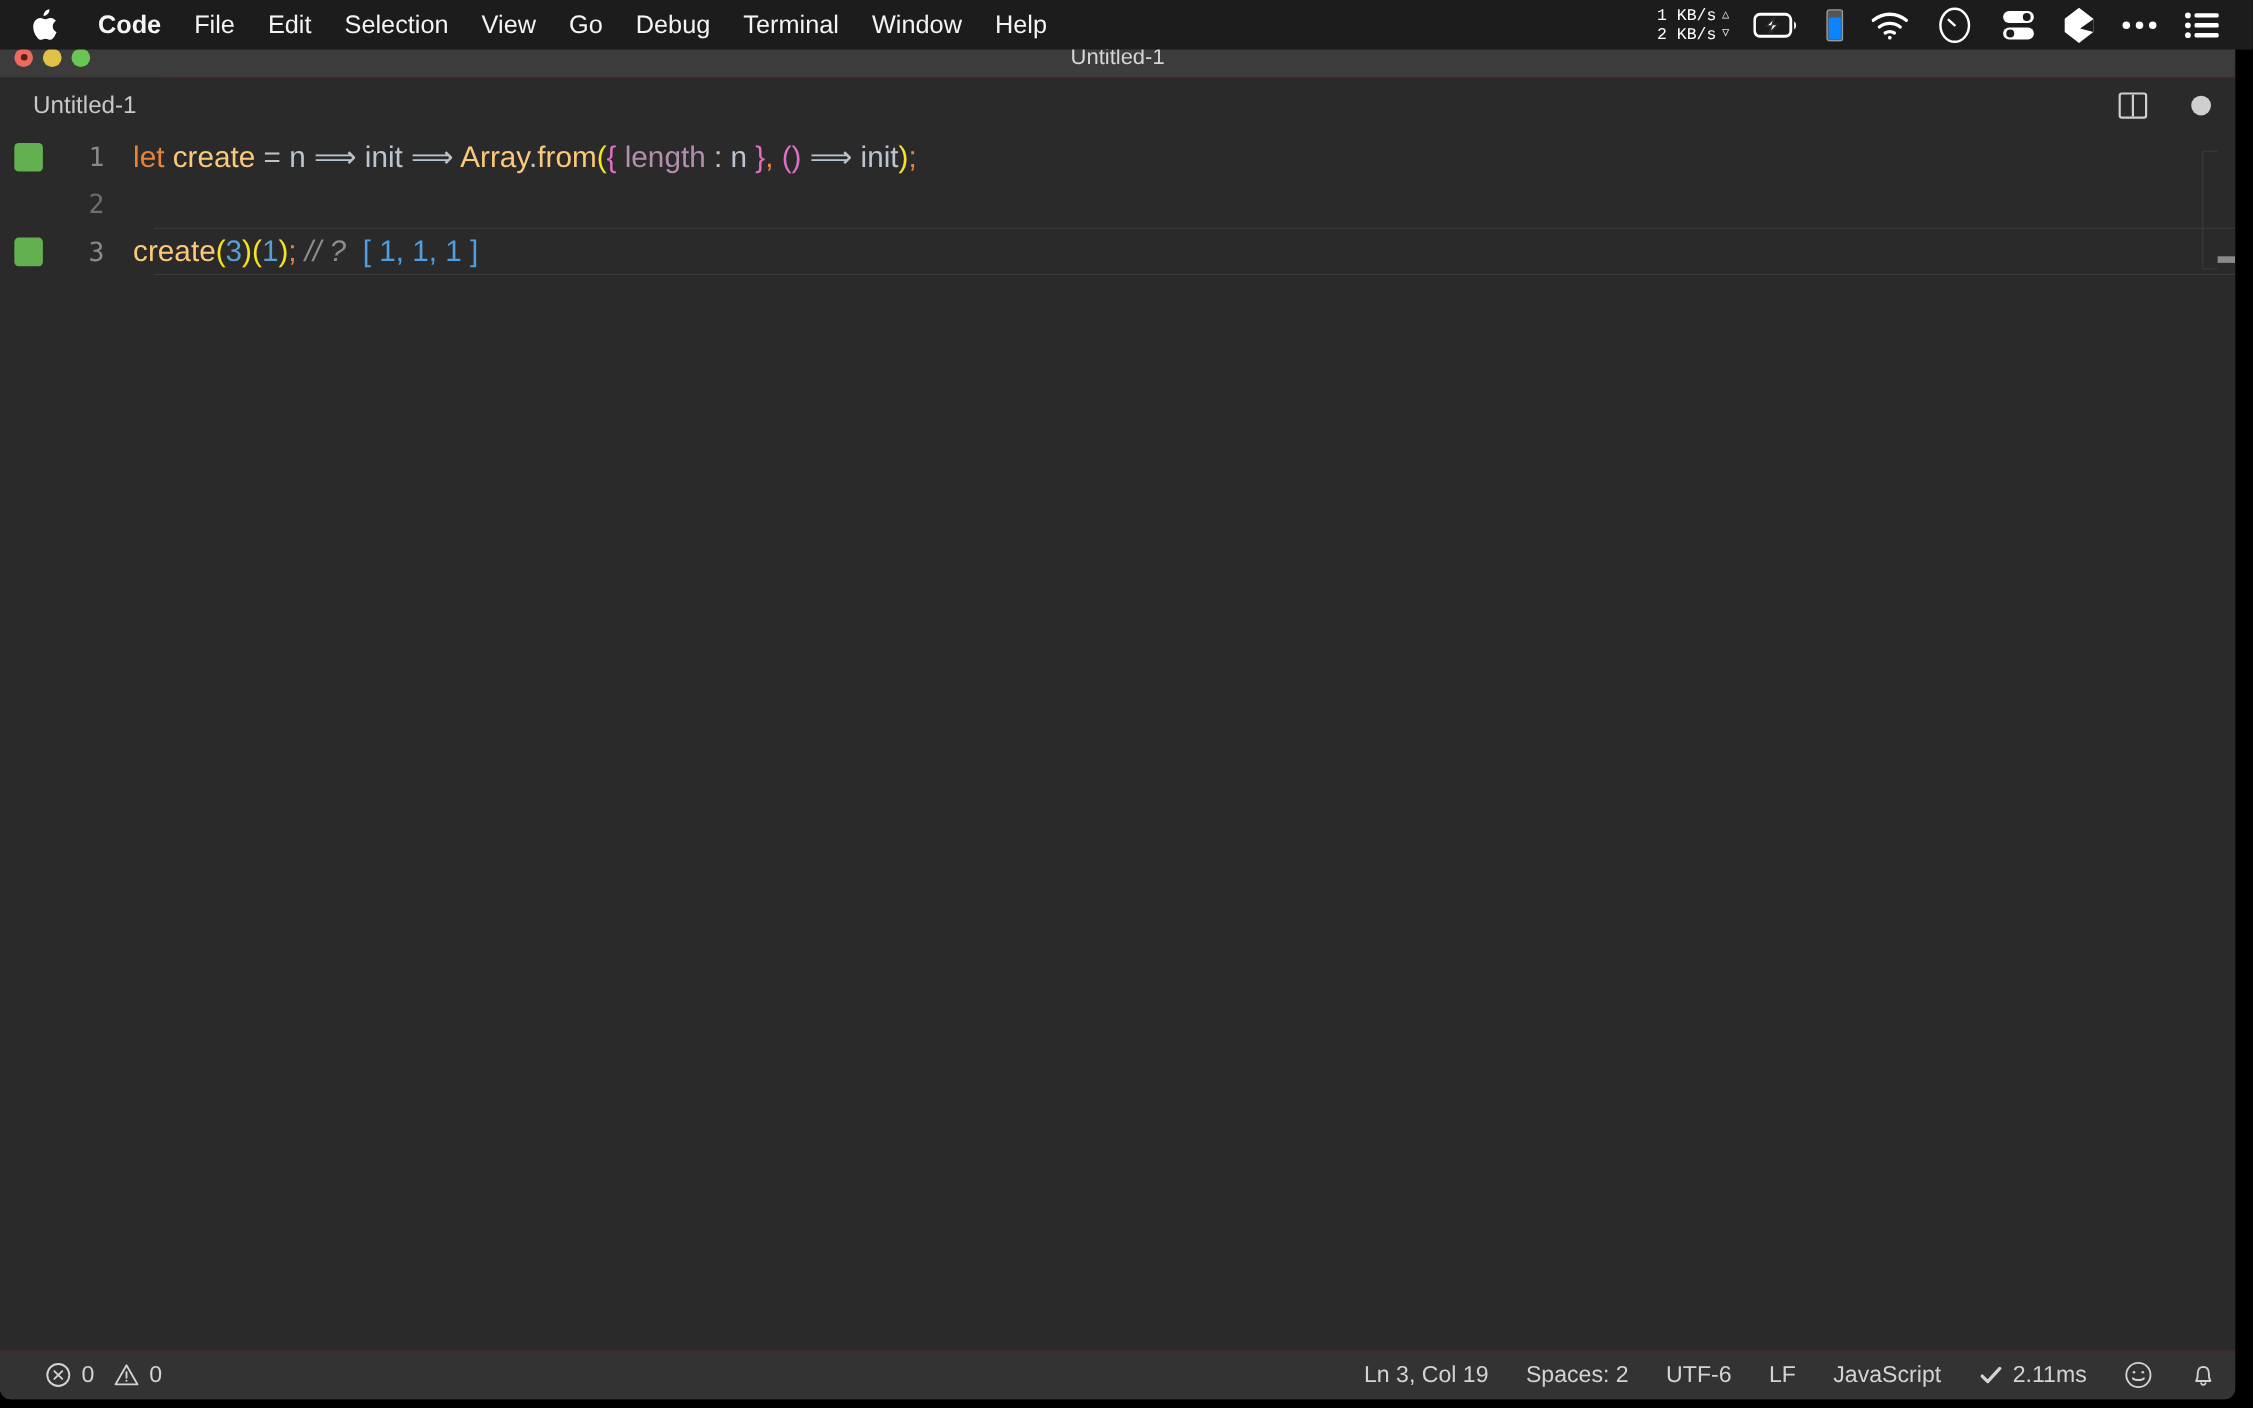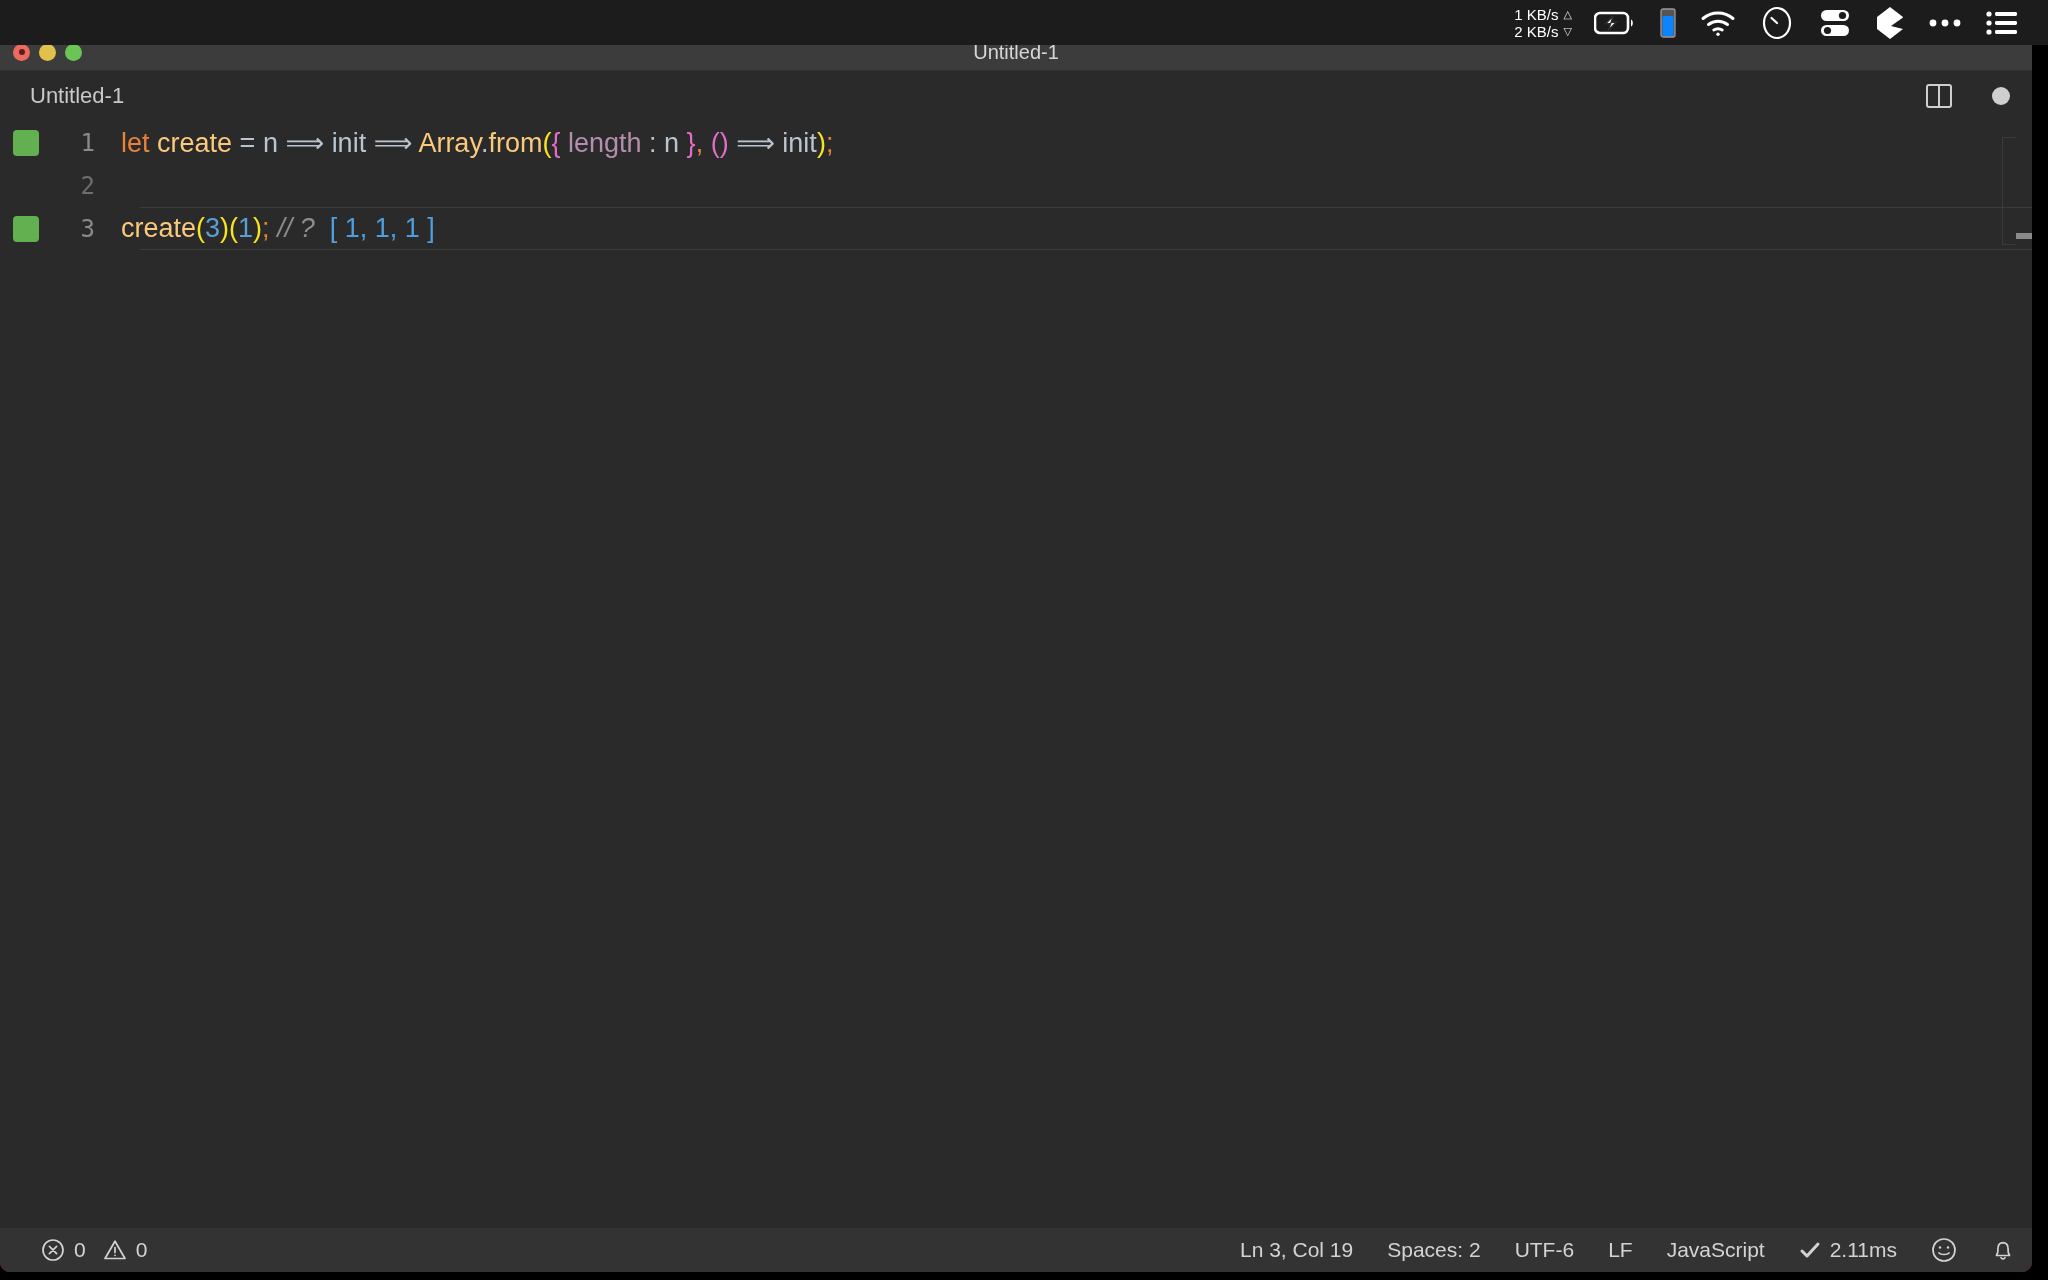--- a/index.html
+++ b/index.html
@@ -39,21 +39,21 @@
   #menubar-right {
     position: absolute; right: 0; top: 0;
     height: 45px;
     display: flex; align-items: center;
     padding-right: 18px;
     gap: 0px;
   }
   #netspeed {
     display: flex; align-items: center;
     font-size: 15px; line-height: 17px;
-    color: #fff; padding: 0 10px;
+    color: #fff; padding: 0 10px; font-family: Liberation Mono, monospace;
   }
   #netspeed .spd { text-align: right; }
   #netspeed .arrows {
     display: flex; flex-direction: column;
     margin-left: 5px; font-size: 11px; line-height: 17px;
     color: #e8e8e8;
   }
   .tray-icon { padding: 0 12px; display:flex; align-items:center; }
 
   
@@ -202,20 +202,38 @@
     margin-left: auto;
     display: flex; align-items: center;
   }
   .status-cell { padding: 0 17px; display: flex; align-items: center; gap: 9px; white-space: nowrap; }
   .sb-icon { display: inline-flex; align-items: center; }
 </style>
 </head>
 <body>
 
 <div id="menubar">
+  <div id="menubar-left">
+    <span class="apple-logo">
+      <svg width="26" height="30" viewBox="0 0 26 30" fill="#ffffff">
+        <path d="M17.6 4.6c.9-1.1 1.5-2.6 1.3-4.1-1.3.05-2.9.9-3.85 2-.85 1-1.6 2.55-1.4 4.05 1.45.1 2.95-.75 3.95-1.95z"></path>
+        <path d="M22.1 15.9c-.05-3.3 2.7-4.9 2.8-5-1.5-2.25-3.9-2.55-4.75-2.6-2.05-.2-4 1.2-5.05 1.2-1.05 0-2.65-1.17-4.35-1.14-2.25.03-4.3 1.3-5.45 3.3-2.3 4-.6 9.95 1.65 13.2 1.1 1.6 2.4 3.4 4.1 3.33 1.65-.07 2.27-1.07 4.27-1.07 2 0 2.55 1.07 4.3 1.03 1.77-.03 2.9-1.63 3.98-3.23 1.25-1.85 1.77-3.64 1.8-3.73-.04-.02-3.45-1.33-3.5-5.29z"></path>
+      </svg>
+    </span>
+    <span class="menu-item bold">Code</span>
+    <span class="menu-item">File</span>
+    <span class="menu-item">Edit</span>
+    <span class="menu-item">Selection</span>
+    <span class="menu-item">View</span>
+    <span class="menu-item">Go</span>
+    <span class="menu-item">Debug</span>
+    <span class="menu-item">Terminal</span>
+    <span class="menu-item">Window</span>
+    <span class="menu-item">Help</span>
+  </div>
 
   <div id="menubar-right">
     <div id="netspeed">
       <div class="spd">
         <div>1 KB/s</div>
         <div>2 KB/s</div>
       </div>
       <div class="arrows">
         <span>△</span>
         <span>▽</span>

